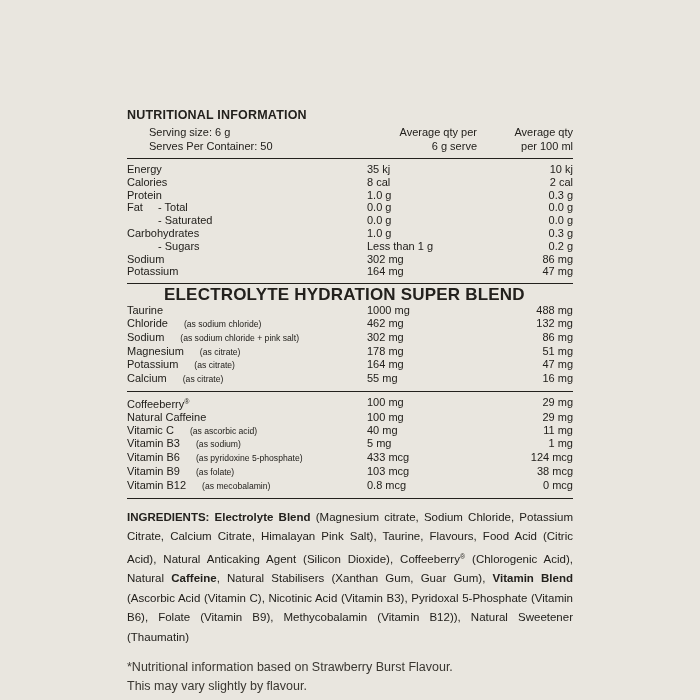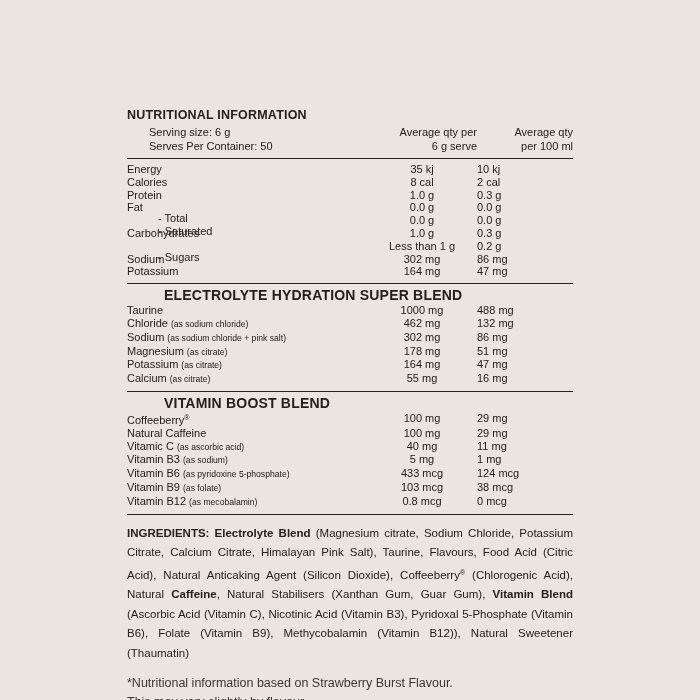--- a/index.html
+++ b/index.html
@@ -25,33 +25,33 @@
   .head-left { flex: 1; margin-left: 22px; }
   .head-col { text-align: right; }
   .col-serve { width: 110px; }
   .col-100 { width: 96px; }
   .rule {
     border-top: 1.5px solid #23211d;
     margin: 5px 0 4px 0;
     height: 0;
   }
   .section-title {
-    font-size: 14px;
+    font-size: 17px;
     font-weight: bold;
     letter-spacing: 0.2px;
     line-height: 14px;
     margin: 1px 0 2px 0;
     padding-left: 37px;
   }
   .row { display: flex; font-size: 11px; line-height: 12.8px; }
   .label-cell { flex: 1; position: relative; white-space: nowrap; }
-  .sublabel { position: absolute; left: 31px; top: 11px; }
-  .note { font-size: 8.6px; padding-left: 3px; margin-top: 36px; }
-  .cell-serve { width: 110px; text-align: center; }
-  .cell-100 { width: 96px; text-align: left; }
+  .sublabel { position: absolute; left: 31px; top: 0; }
+  .note { font-size: 8.6px; padding-left: 16px; margin-top: 36px; }
+  .cell-serve { width: 110px; text-align: left; }
+  .cell-100 { width: 96px; text-align: right; }
   .reg { font-size: 7px; vertical-align: 4px; }
   .ingredients {
     margin: 9px 0 0 0;
     font-size: 11.5px;
     line-height: 19.5px;
     text-align: justify;
   }
   .ingredients .b { font-weight: bold; }
   .footnote {
     margin: 11px 0 0 0;
@@ -160,21 +160,20 @@
         <div class="label-cell"><span>Potassium</span><span class="note">(as citrate)</span></div>
         <div class="cell-serve">164 mg</div>
         <div class="cell-100">47 mg</div>
       </div>
       <div class="row">
         <div class="label-cell"><span>Calcium</span><span class="note">(as citrate)</span></div>
         <div class="cell-serve">55 mg</div>
         <div class="cell-100">16 mg</div>
       </div>
       <div class="rule"></div>
-      <div class="section-title">VITAMIN BOOST BLEND</div>
       <div class="row">
         <div class="label-cell"><span>Coffeeberry<span class="reg">®</span></span></div>
         <div class="cell-serve">100 mg</div>
         <div class="cell-100">29 mg</div>
       </div>
       <div class="row">
         <div class="label-cell"><span>Natural Caffeine</span></div>
         <div class="cell-serve">100 mg</div>
         <div class="cell-100">29 mg</div>
       </div>

